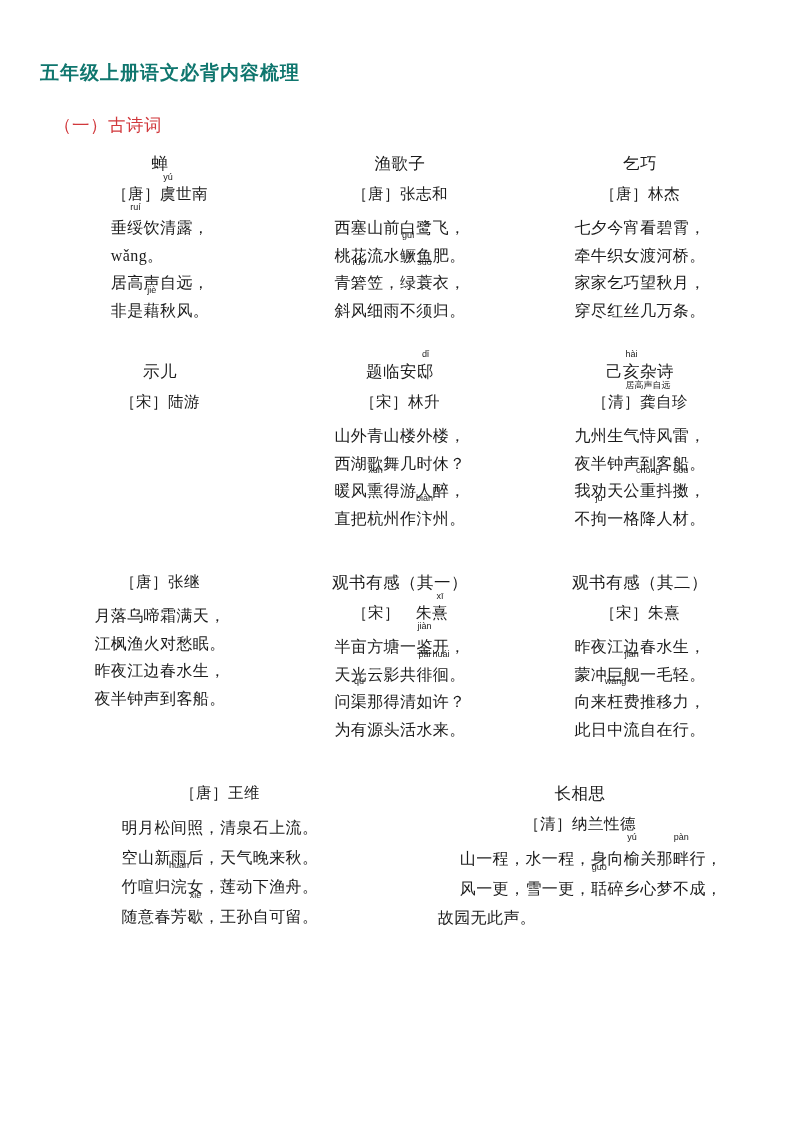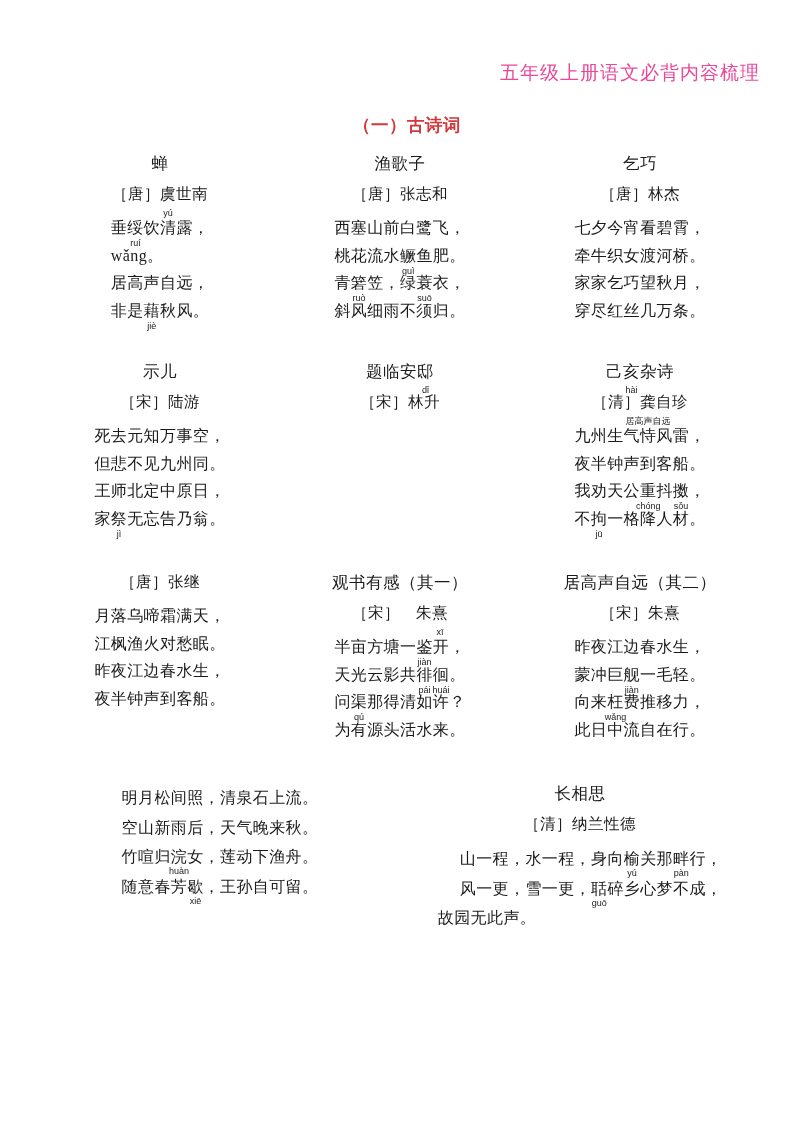--- a/index.html
+++ b/index.html
@@ -16,34 +16,33 @@
     overflow: hidden;
   }
   .page {
     width: 800px;
     height: 1139px;
     box-sizing: border-box;
     padding: 46px 40px 20px 40px;
     position: relative;
   }
   .doc-title {
-    text-align: right;
-    color: #ec4899;
-    font-weight: normal;
+    text-align: left;
+    color: #0f766e;
+    font-weight: bold;
     font-size: 19px;
     letter-spacing: 1px;
     margin: 14px 0 0 0;
   }
   .section-head {
     color: #d1383c;
-    font-weight: bold;
+    font-weight: normal;
     font-size: 17.5px;
     margin: 27px 0 0 14px;
     letter-spacing: 0.5px;
-    text-align: center;
   }
 
   .grid {
     margin-top: 16px;
   }
   .row {
     display: flex;
     width: 100%;
   }
   .cell {
@@ -83,21 +82,20 @@
     position: absolute;
     left: 50%;
     transform: translateX(-50%);
     top: -11px;
     font-size: 9px;
     line-height: 1;
     font-family: "Liberation Sans", "DejaVu Sans", sans-serif;
     color: #1a1a1a;
     white-space: nowrap;
     letter-spacing: 0;
-    margin-top: 36px;
   }
   .row-gap-2 { margin-top: 37px; }
   .row-gap-3 { margin-top: 40px; }
 
   .two-col .cell { flex: 1 1 0; }
 
   .indent-block { display:inline-block; text-align:left; }
 
   .wide-line { font-size: 16px; line-height: 1.85; white-space: nowrap; letter-spacing: 0.4px; }
   .first-indent { padding-left: 22px; }
@@ -146,31 +144,31 @@
           <div class="line">穿尽红丝几万条。</div>
         </div>
       </div>
     </div>
 
     <div class="row row-gap-2">
 
       <div class="cell">
         <div class="poem-title">示儿</div>
         <div class="poem-author">［宋］陆游</div>
-        <div class="lines">
-          <div class="line">死去元知万事空，</div>
-          <div class="line">但悲不见九州同。</div>
-          <div class="line">王师北定中原日，</div>
-          <div class="line">家<span class="ru"><span class="py">jì</span>祭</span>无忘告乃翁。</div>
-        </div>
       </div>
 
       <div class="cell">
         <div class="poem-title">题临安<span class="ru"><span class="py">dǐ</span>邸</span></div>
         <div class="poem-author">［宋］林升</div>
+        <div class="lines">
+          <div class="line">山外青山楼外楼，</div>
+          <div class="line">西湖歌舞几时休？</div>
+          <div class="line">暖风<span class="ru"><span class="py">xūn</span>熏</span>得游人醉，</div>
+          <div class="line">直把杭州作<span class="ru"><span class="py">biàn</span>汴</span>州。</div>
+        </div>
       </div>
 
       <div class="cell">
         <div class="poem-title">己<span class="ru"><span class="py">hài</span>亥</span>杂诗</div>
         <div class="poem-author">［清］<span class="ru"><span class="py">居高声自远</span>龚</span>自珍</div>
         <div class="lines">
           <div class="line">九州生气恃风雷，</div>
           <div class="line">夜半钟声到客船。</div>
           <div class="line">我劝天公<span class="ru"><span class="py">chóng</span>重</span>抖<span class="ru"><span class="py">sǒu</span>擞</span>，</div>
           <div class="line">不<span class="ru"><span class="py">jū</span>拘</span>一格降人材。</div>
@@ -195,34 +193,35 @@
         <div class="poem-author">［宋］　朱<span class="ru"><span class="py">xī</span>熹</span></div>
         <div class="lines">
           <div class="line">半亩方塘一<span class="ru"><span class="py">jiàn</span>鉴</span>开，</div>
           <div class="line">天光云影共<span class="ru"><span class="py">pái</span>徘</span><span class="ru"><span class="py">huái</span>徊</span>。</div>
           <div class="line">问<span class="ru"><span class="py">qú</span>渠</span>那得清如许？</div>
           <div class="line">为有源头活水来。</div>
         </div>
       </div>
 
       <div class="cell">
-        <div class="poem-title">居高声自远（其二）</div>
+        <div class="poem-title">观书有感（其二）</div>
         <div class="poem-author">［宋］朱熹</div>
         <div class="lines">
           <div class="line">昨夜江边春水生，</div>
           <div class="line">蒙冲巨<span class="ru"><span class="py">jiàn</span>舰</span>一毛轻。</div>
           <div class="line">向来<span class="ru"><span class="py">wǎng</span>枉</span>费推移力，</div>
           <div class="line">此日中流自在行。</div>
         </div>
       </div>
     </div>
 
     <div class="row row-gap-3 two-col">
 
       <div class="cell">
+        <div class="poem-author">［唐］王维</div>
         <div class="indent-block">
           <div class="wide-line">明月松间照，清泉石上流。</div>
           <div class="wide-line">空山新雨后，天气晚来秋。</div>
           <div class="wide-line">竹喧归<span class="ru"><span class="py">huàn</span>浣</span>女，莲动下渔舟。</div>
           <div class="wide-line">随意春芳<span class="ru"><span class="py">xiē</span>歇</span>，王孙自可留。</div>
         </div>
       </div>
 
       <div class="cell">
         <div class="poem-title">长相思</div>

